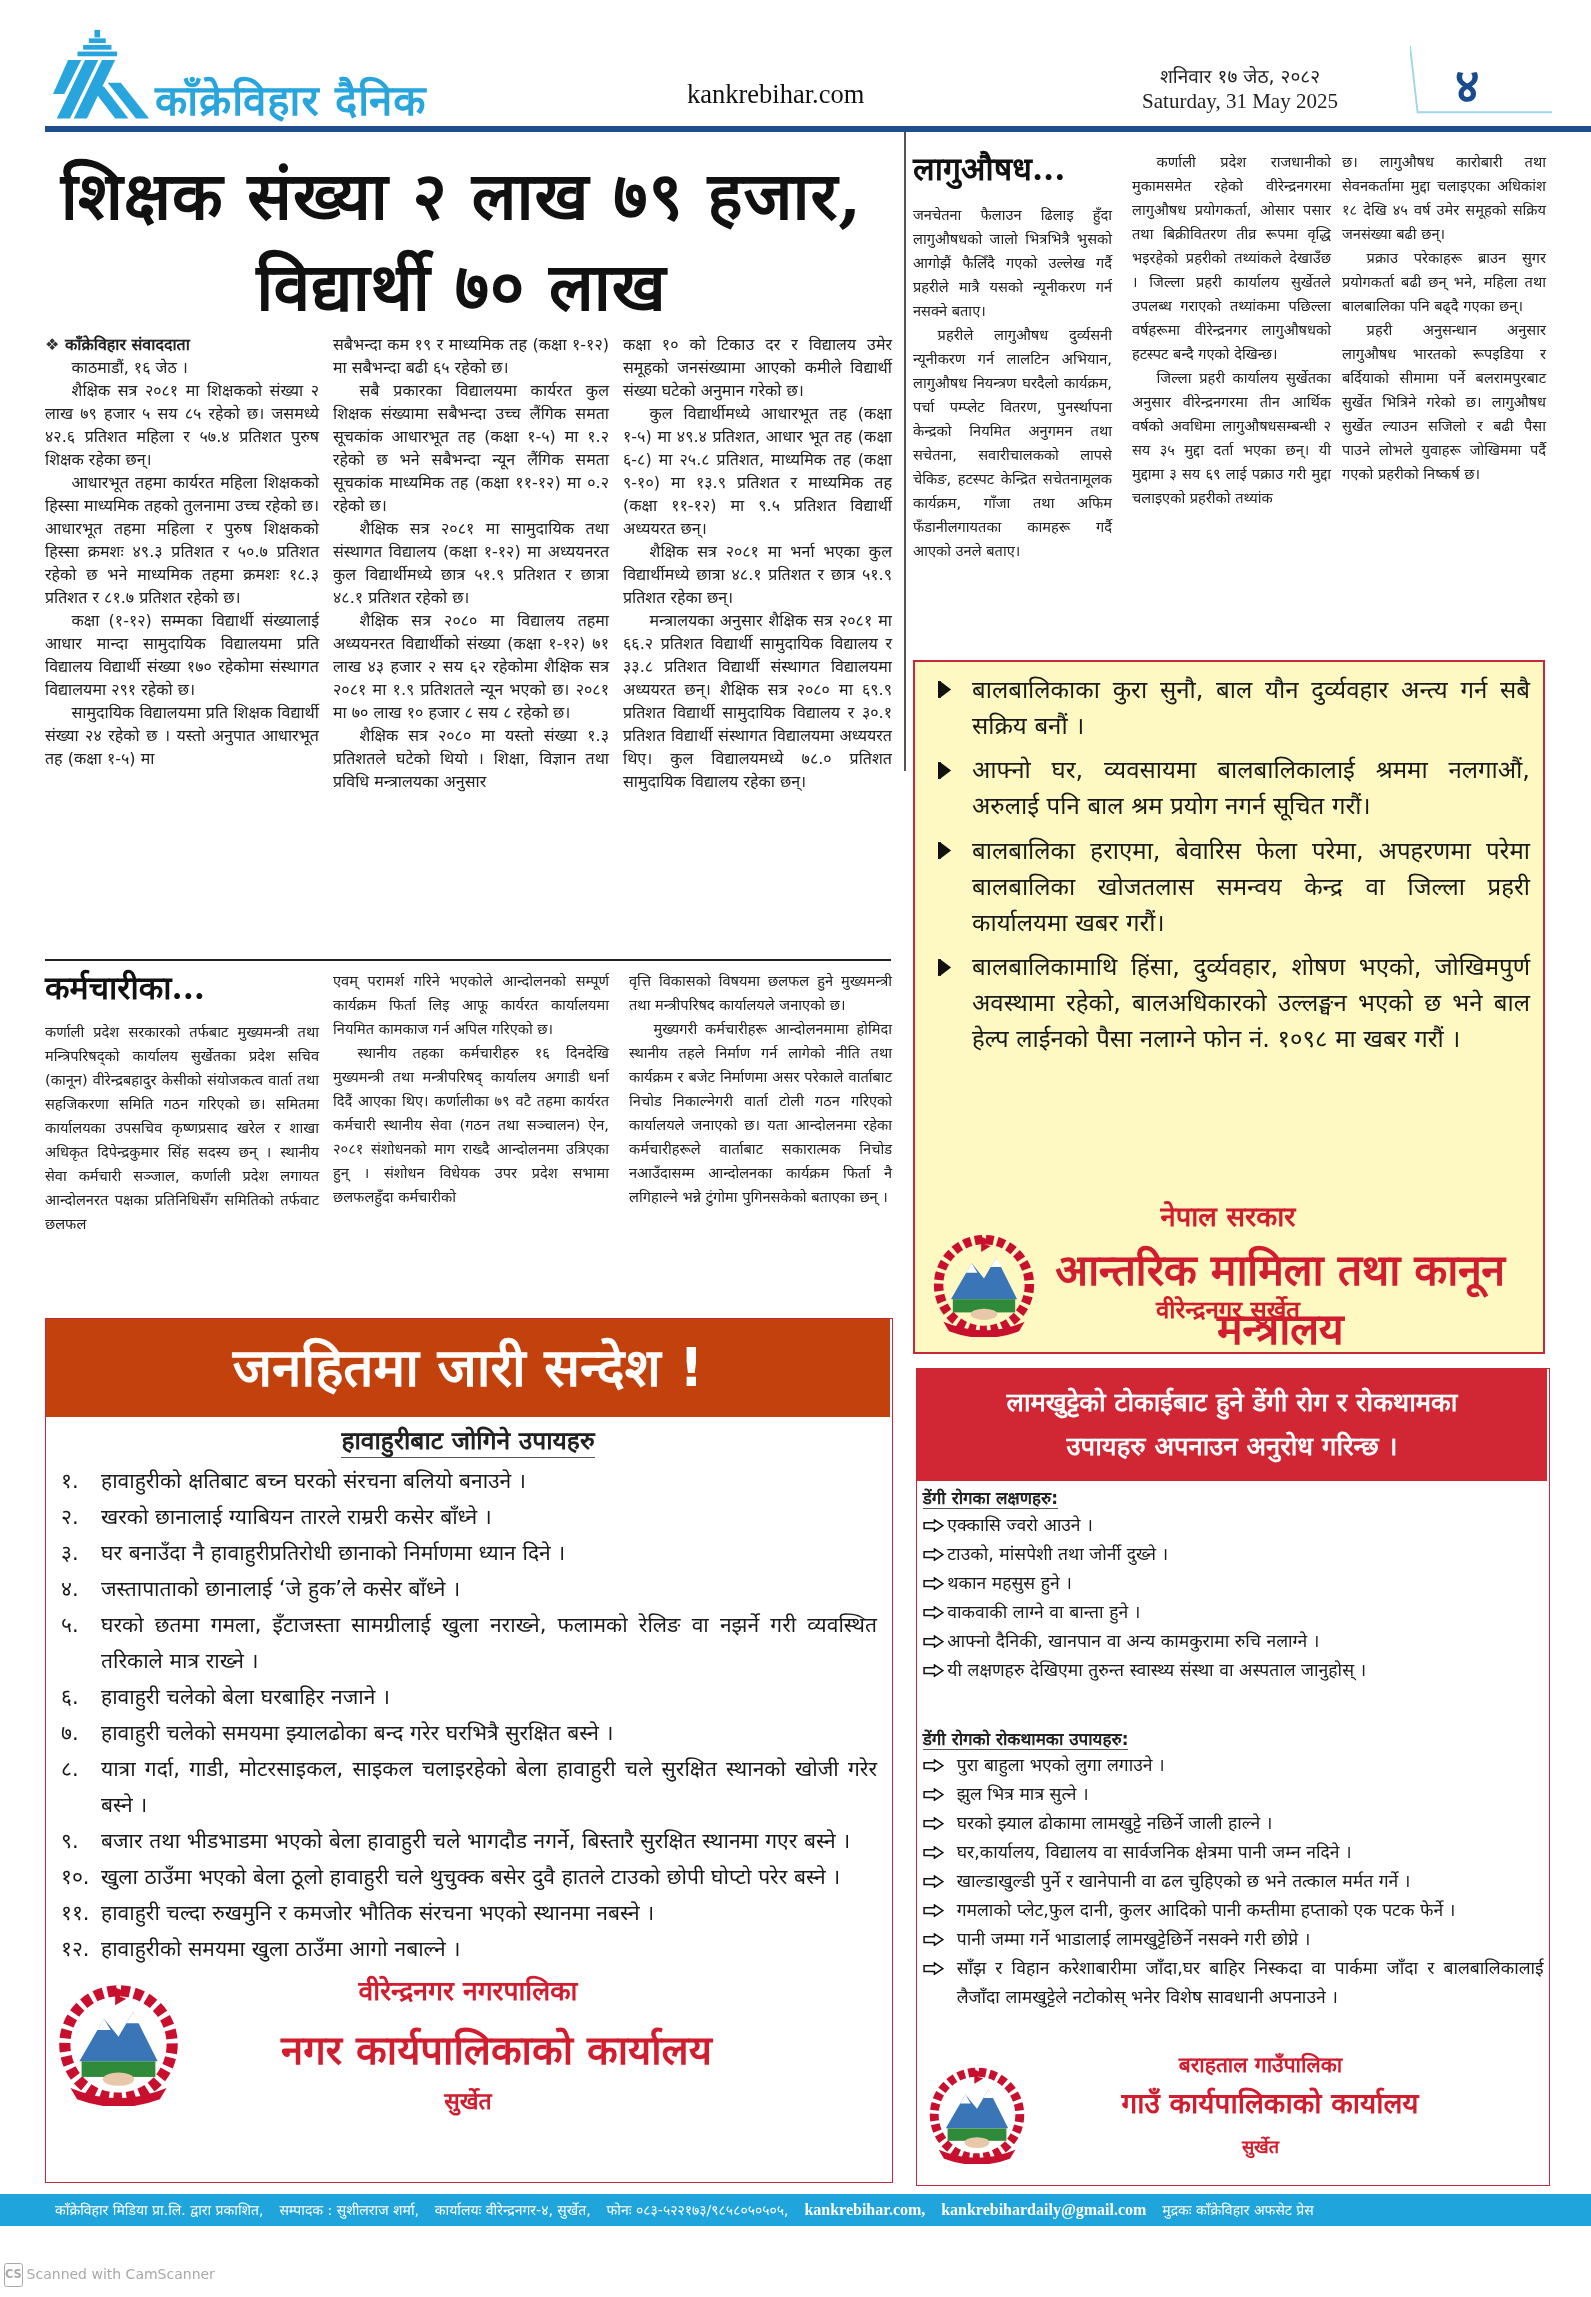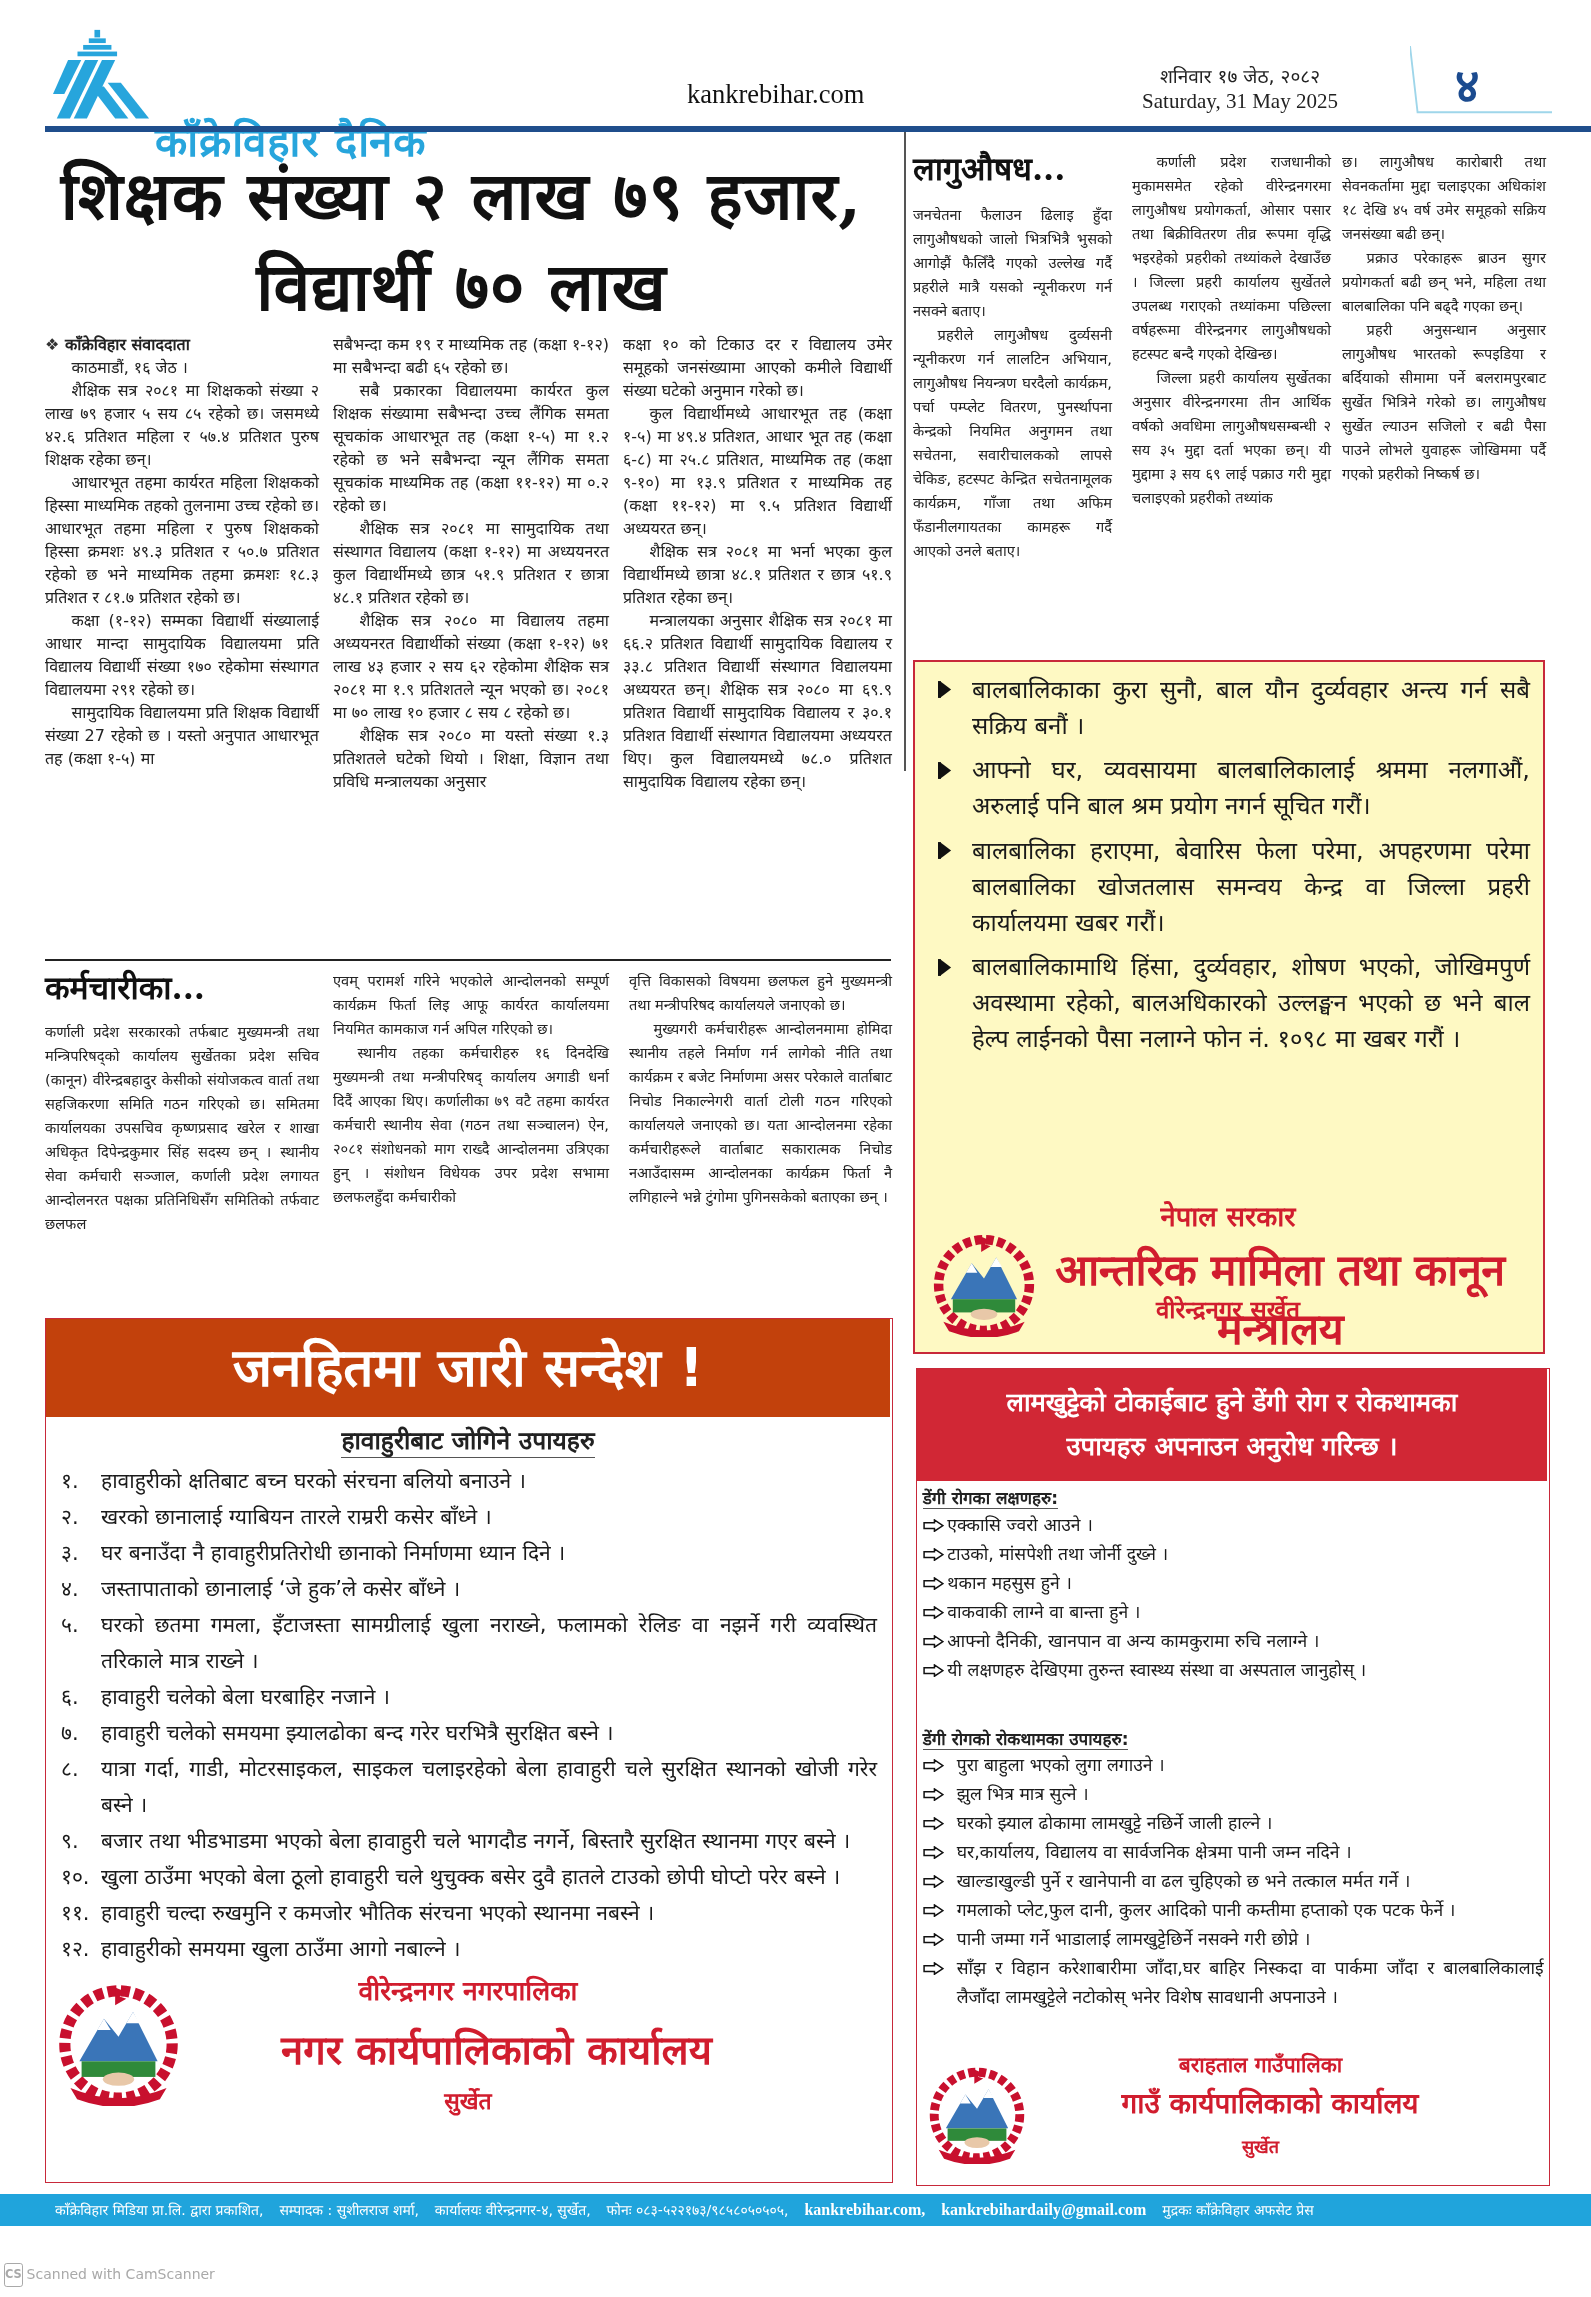--- a/index.html
+++ b/index.html
@@ -3,21 +3,21 @@
 <meta charset="utf-8">
 <style>
   * { box-sizing: border-box; margin: 0; padding: 0; }
   html, body { width: 1592px; height: 2298px; background: #ffffff; overflow: hidden; }
   body { position: relative; font-family: "DejaVu Sans", "Liberation Sans", sans-serif; color: #1a1a1a; }
 
   
   .masthead { position: absolute; left: 0; top: 0; width: 1592px; height: 132px; }
   .logo { position: absolute; left: 53px; top: 28px; width: 397px; height: 98px; }
   .logo-mark { position: absolute; left: 0; top: 0; width: 98px; height: 98px; }
-  .logo-text { position: absolute; left: 102px; top: 42px; font-size: 42px; font-weight: bold; color: #27a5dc; letter-spacing: 0.9px; white-space: nowrap; margin-top: 41px; }
+  .logo-text { position: absolute; left: 102px; top: 42px; font-size: 42px; font-weight: bold; color: #27a5dc; letter-spacing: 0.9px; white-space: nowrap; }
   .site-url { position: absolute; left: 687px; top: 79px; font-family: "Liberation Serif", serif; font-size: 26.5px; color: #111; }
   .date-block { position: absolute; left: 1117px; top: 64px; width: 246px; text-align: center; font-family: "Liberation Serif", serif; color: #222; }
   .date-np { font-size: 19px; line-height: 24.6px; font-family: "DejaVu Sans", sans-serif; }
   .date-en { font-size: 21px; line-height: 24.6px; }
   .page-no-box { position: absolute; left: 1410px; top: 44px; width: 142px; height: 76px; }
   .page-no-box svg { position: absolute; left: 0; top: 0; }
   .page-no { position: absolute; left: 45px; top: 7.6px; font-size: 47px; font-weight: bold; color: #1b4b8f; }
   .mast-rule { position: absolute; left: 45px; top: 126px; width: 1546px; height: 5.7px; background: #1f4e8c; }
 
   
@@ -128,21 +128,21 @@
   <div>शिक्षक संख्या २ लाख ७९ हजार,</div>
   <div>विद्यार्थी ७० लाख</div>
 </h1>
 
 <div class="story-cols col-a">
   <p class="byline"><span class="bullet">❖</span><span>काँक्रेविहार संवाददाता</span></p>
   <p>काठमाडौं, १६ जेठ ।</p>
   <p>शैक्षिक सत्र २०८१ मा शिक्षकको संख्या २ लाख ७९ हजार ५ सय ८५ रहेको छ। जसमध्ये ४२.६ प्रतिशत महिला र ५७.४ प्रतिशत पुरुष शिक्षक रहेका छन्।</p>
   <p>आधारभूत तहमा कार्यरत महिला शिक्षकको हिस्सा माध्यमिक तहको तुलनामा उच्च रहेको छ। आधारभूत तहमा महिला र पुरुष शिक्षकको हिस्सा क्रमशः ४९.३ प्रतिशत र ५०.७ प्रतिशत रहेको छ भने माध्यमिक तहमा क्रमशः १८.३ प्रतिशत र ८१.७ प्रतिशत रहेको छ।</p>
   <p>कक्षा (१-१२) सम्मका विद्यार्थी संख्यालाई आधार मान्दा सामुदायिक विद्यालयमा प्रति विद्यालय विद्यार्थी संख्या १७० रहेकोमा संस्थागत विद्यालयमा २९१ रहेको छ।</p>
-  <p>सामुदायिक विद्यालयमा प्रति शिक्षक विद्यार्थी संख्या 27 रहेको छ । यस्तो अनुपात आधारभूत तह (कक्षा १-५) मा</p>
+  <p>सामुदायिक विद्यालयमा प्रति शिक्षक विद्यार्थी संख्या २४ रहेको छ । यस्तो अनुपात आधारभूत तह (कक्षा १-५) मा</p>
 </div>
 <div class="story-cols col-b">
   <p class="noindent">सबैभन्दा कम १९ र माध्यमिक तह (कक्षा १-१२) मा सबैभन्दा बढी ६५ रहेको छ।</p>
   <p>सबै प्रकारका विद्यालयमा कार्यरत कुल शिक्षक संख्यामा सबैभन्दा उच्च लैंगिक समता सूचकांक आधारभूत तह (कक्षा १-५) मा १.२ रहेको छ भने सबैभन्दा न्यून लैंगिक समता सूचकांक माध्यमिक तह (कक्षा ११-१२) मा ०.२ रहेको छ।</p>
   <p>शैक्षिक सत्र २०८१ मा सामुदायिक तथा संस्थागत विद्यालय (कक्षा १-१२) मा अध्ययनरत कुल विद्यार्थीमध्ये छात्र ५१.९ प्रतिशत र छात्रा ४८.१ प्रतिशत रहेको छ।</p>
   <p>शैक्षिक सत्र २०८० मा विद्यालय तहमा अध्ययनरत विद्यार्थीको संख्या (कक्षा १-१२) ७१ लाख ४३ हजार २ सय ६२ रहेकोमा शैक्षिक सत्र २०८१ मा १.९ प्रतिशतले न्यून भएको छ। २०८१ मा ७० लाख १० हजार ८ सय ८ रहेको छ।</p>
   <p>शैक्षिक सत्र २०८० मा यस्तो संख्या १.३ प्रतिशतले घटेको थियो । शिक्षा, विज्ञान तथा प्रविधि मन्त्रालयका अनुसार</p>
 </div>
 <div class="story-cols col-c">
   <p class="noindent">कक्षा १० को टिकाउ दर र विद्यालय उमेर समूहको जनसंख्यामा आएको कमीले विद्यार्थी संख्या घटेको अनुमान गरेको छ।</p>

